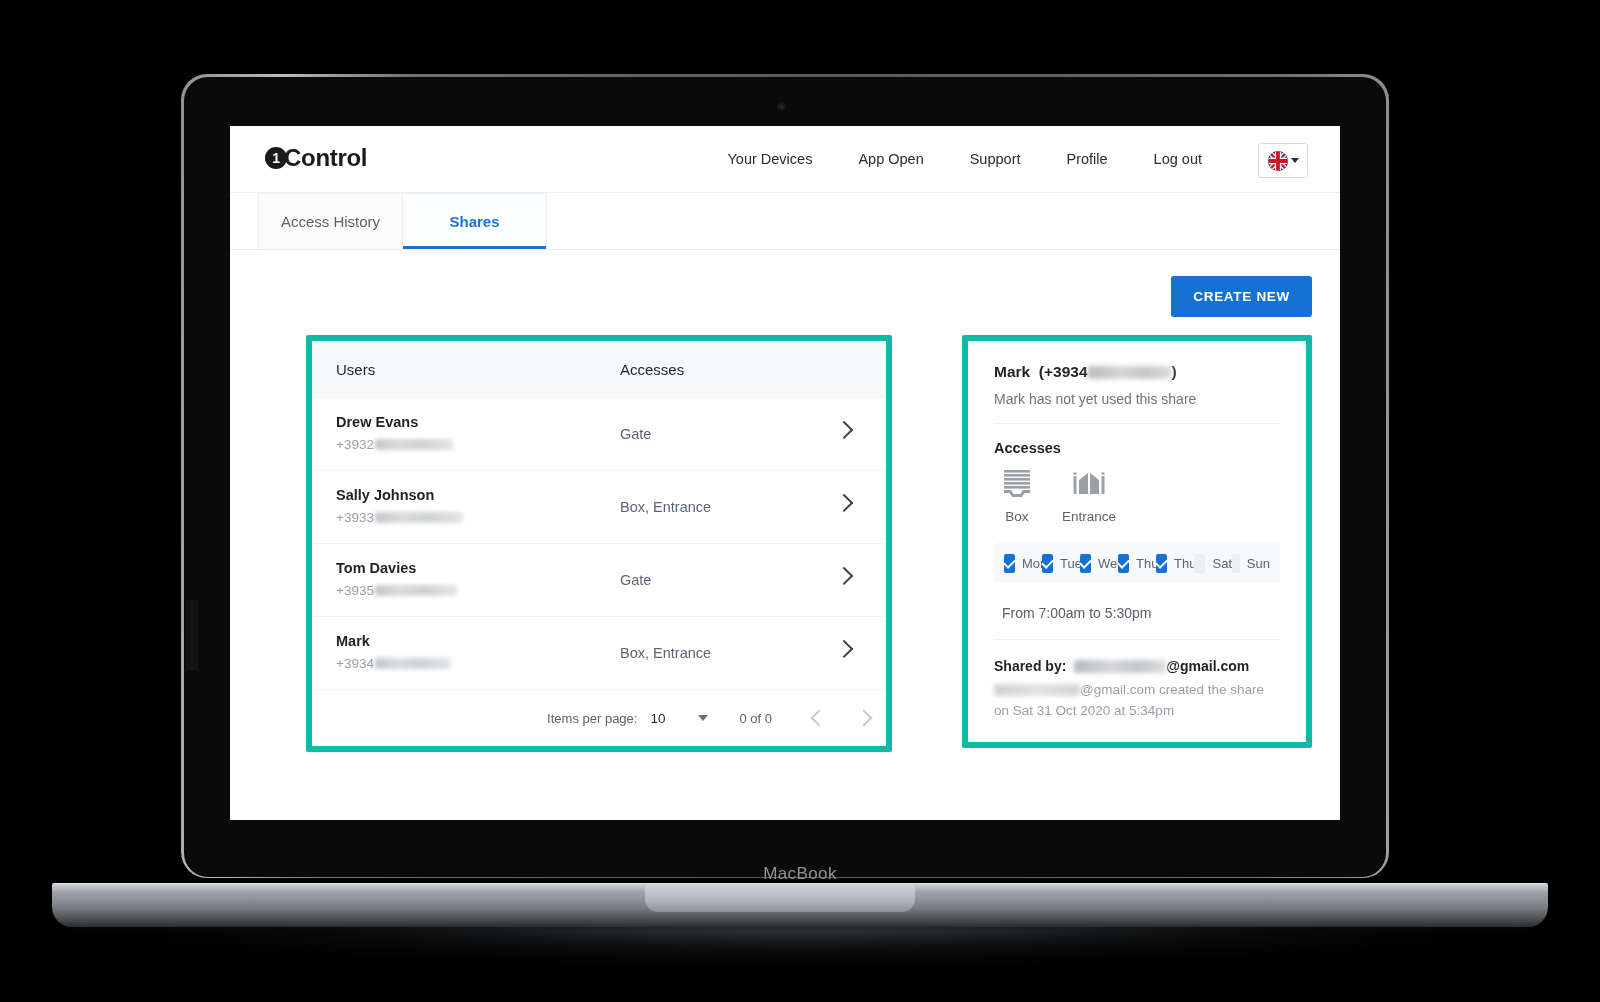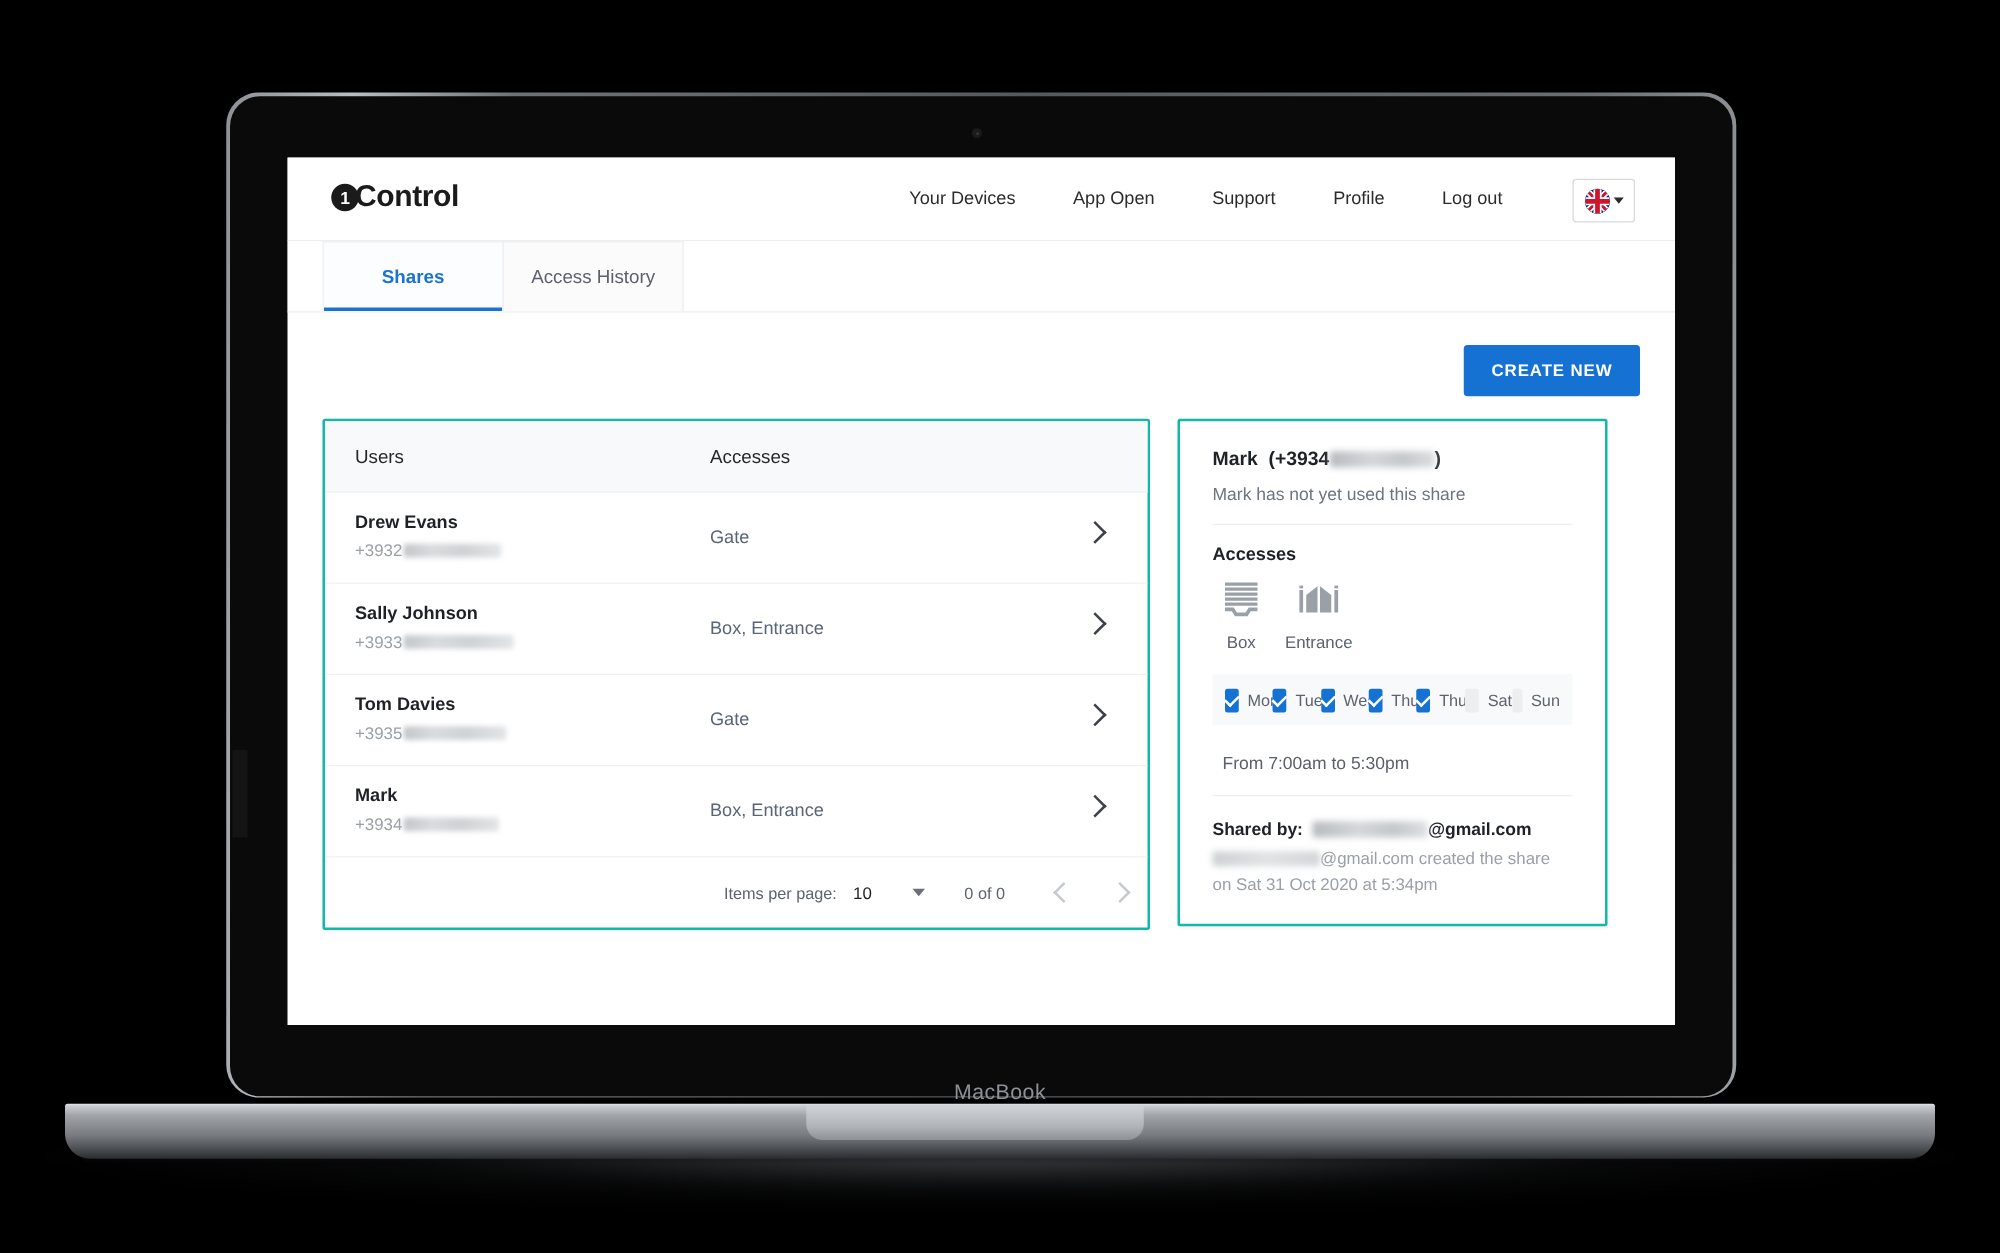--- a/index.html
+++ b/index.html
@@ -117,22 +117,23 @@
   .createrow{display:flex;justify-content:flex-end;padding:26px 0 18px 0;}
   .btn-create{
     background:#1572d3;color:#fff;border:none;border-radius:3px;
     padding:13px 22px;font-size:13.5px;font-weight:bold;letter-spacing:0.7px;cursor:pointer;
     font-family:"Liberation Sans",sans-serif;
   }
 
   .panels{display:flex;gap:22px;align-items:flex-start;}
 
   .card{
-    background:#fff;border:2px solid #14b8a6;border-radius:2px;
+    background:#fff;border:6px solid #14b8a6;border-radius:2px;
     box-shadow:0 1px 3px rgba(0,0,0,0.05);
+    margin-left:48px;
   }
   .users-card{width:658px;}
   .details-card{width:340px;}
 
   .card-head{
     background:#f8f9fa;border-bottom:1px solid #eef0f2;height:56px;display:flex;align-items:center;
   }
   .col-users{width:308px;padding-left:24px;box-sizing:border-box;font-size:15px;color:#24272b;font-weight:500;}
   .col-access{font-size:15px;color:#24272b;font-weight:500;}
 
@@ -176,21 +177,21 @@
   .details-head{
     background:#f8f9fa;border-bottom:1px solid #eef0f2;height:56px;
     display:flex;align-items:center;justify-content:center;position:relative;
   }
   .details-title{font-size:15px;color:#24272b;font-weight:bold;}
   .pencil{position:absolute;right:20px;top:18px;cursor:pointer;}
   .details-body{padding:22px 26px 20px 26px;}
   .share-user{font-size:15.5px;font-weight:bold;color:#1e2125;margin-bottom:10px;}
   .share-note{font-size:14px;color:#6d7480;padding-bottom:16px;border-bottom:1px solid #eceef0;}
   .sec-title{font-size:14.5px;font-weight:bold;color:#1e2125;margin:16px 0 12px 0;}
-  .acc-icons{display:flex;gap:16px;margin-bottom:18px;}
+  .acc-icons{display:flex;gap:26px;margin-bottom:18px;}
   .acc-item{display:flex;flex-direction:column;align-items:center;gap:7px;width:46px;}
   .acc-label{font-size:13.5px;color:#5d636c;}
   .valid{font-size:14px;color:#5a6068;line-height:1.5;margin-bottom:16px;}
   .days{
     background:#f8f9fa;border-radius:2px;padding:12px 10px 10px 10px;display:flex;gap:0;justify-content:space-between;
   }
   .day{display:flex;align-items:center;gap:7px;width:38px;}
   .cb{width:19px;height:19px;border-radius:2px;background:#eceef0;display:flex;align-items:center;justify-content:center;cursor:pointer;}
   .cb.on{background:#1572d3;}
   .cb-tick{width:9px;height:5px;border-left:2px solid #fff;border-bottom:2px solid #fff;rotate:-45deg;margin-top:-2px;}
@@ -259,22 +260,22 @@
               <path d="M10,-3 V23 M-3,10 H23" stroke="#fff" stroke-width="6.5"></path>
               <path d="M10,-3 V23 M-3,10 H23" stroke="#cf142b" stroke-width="3.8"></path>
             </g>
           </svg>
         </span>
         <span class="caret"></span>
       </div>
     </div>
 
     <div class="tabs">
+      <div class="tab">Access History</div>
       <div class="tab active">Shares</div>
-      <div class="tab">Access History</div>
     </div>
 
     <div class="content">
 
       <div class="createrow">
         <button class="btn-create">CREATE NEW</button>
       </div>
 
       <div class="panels">
 

